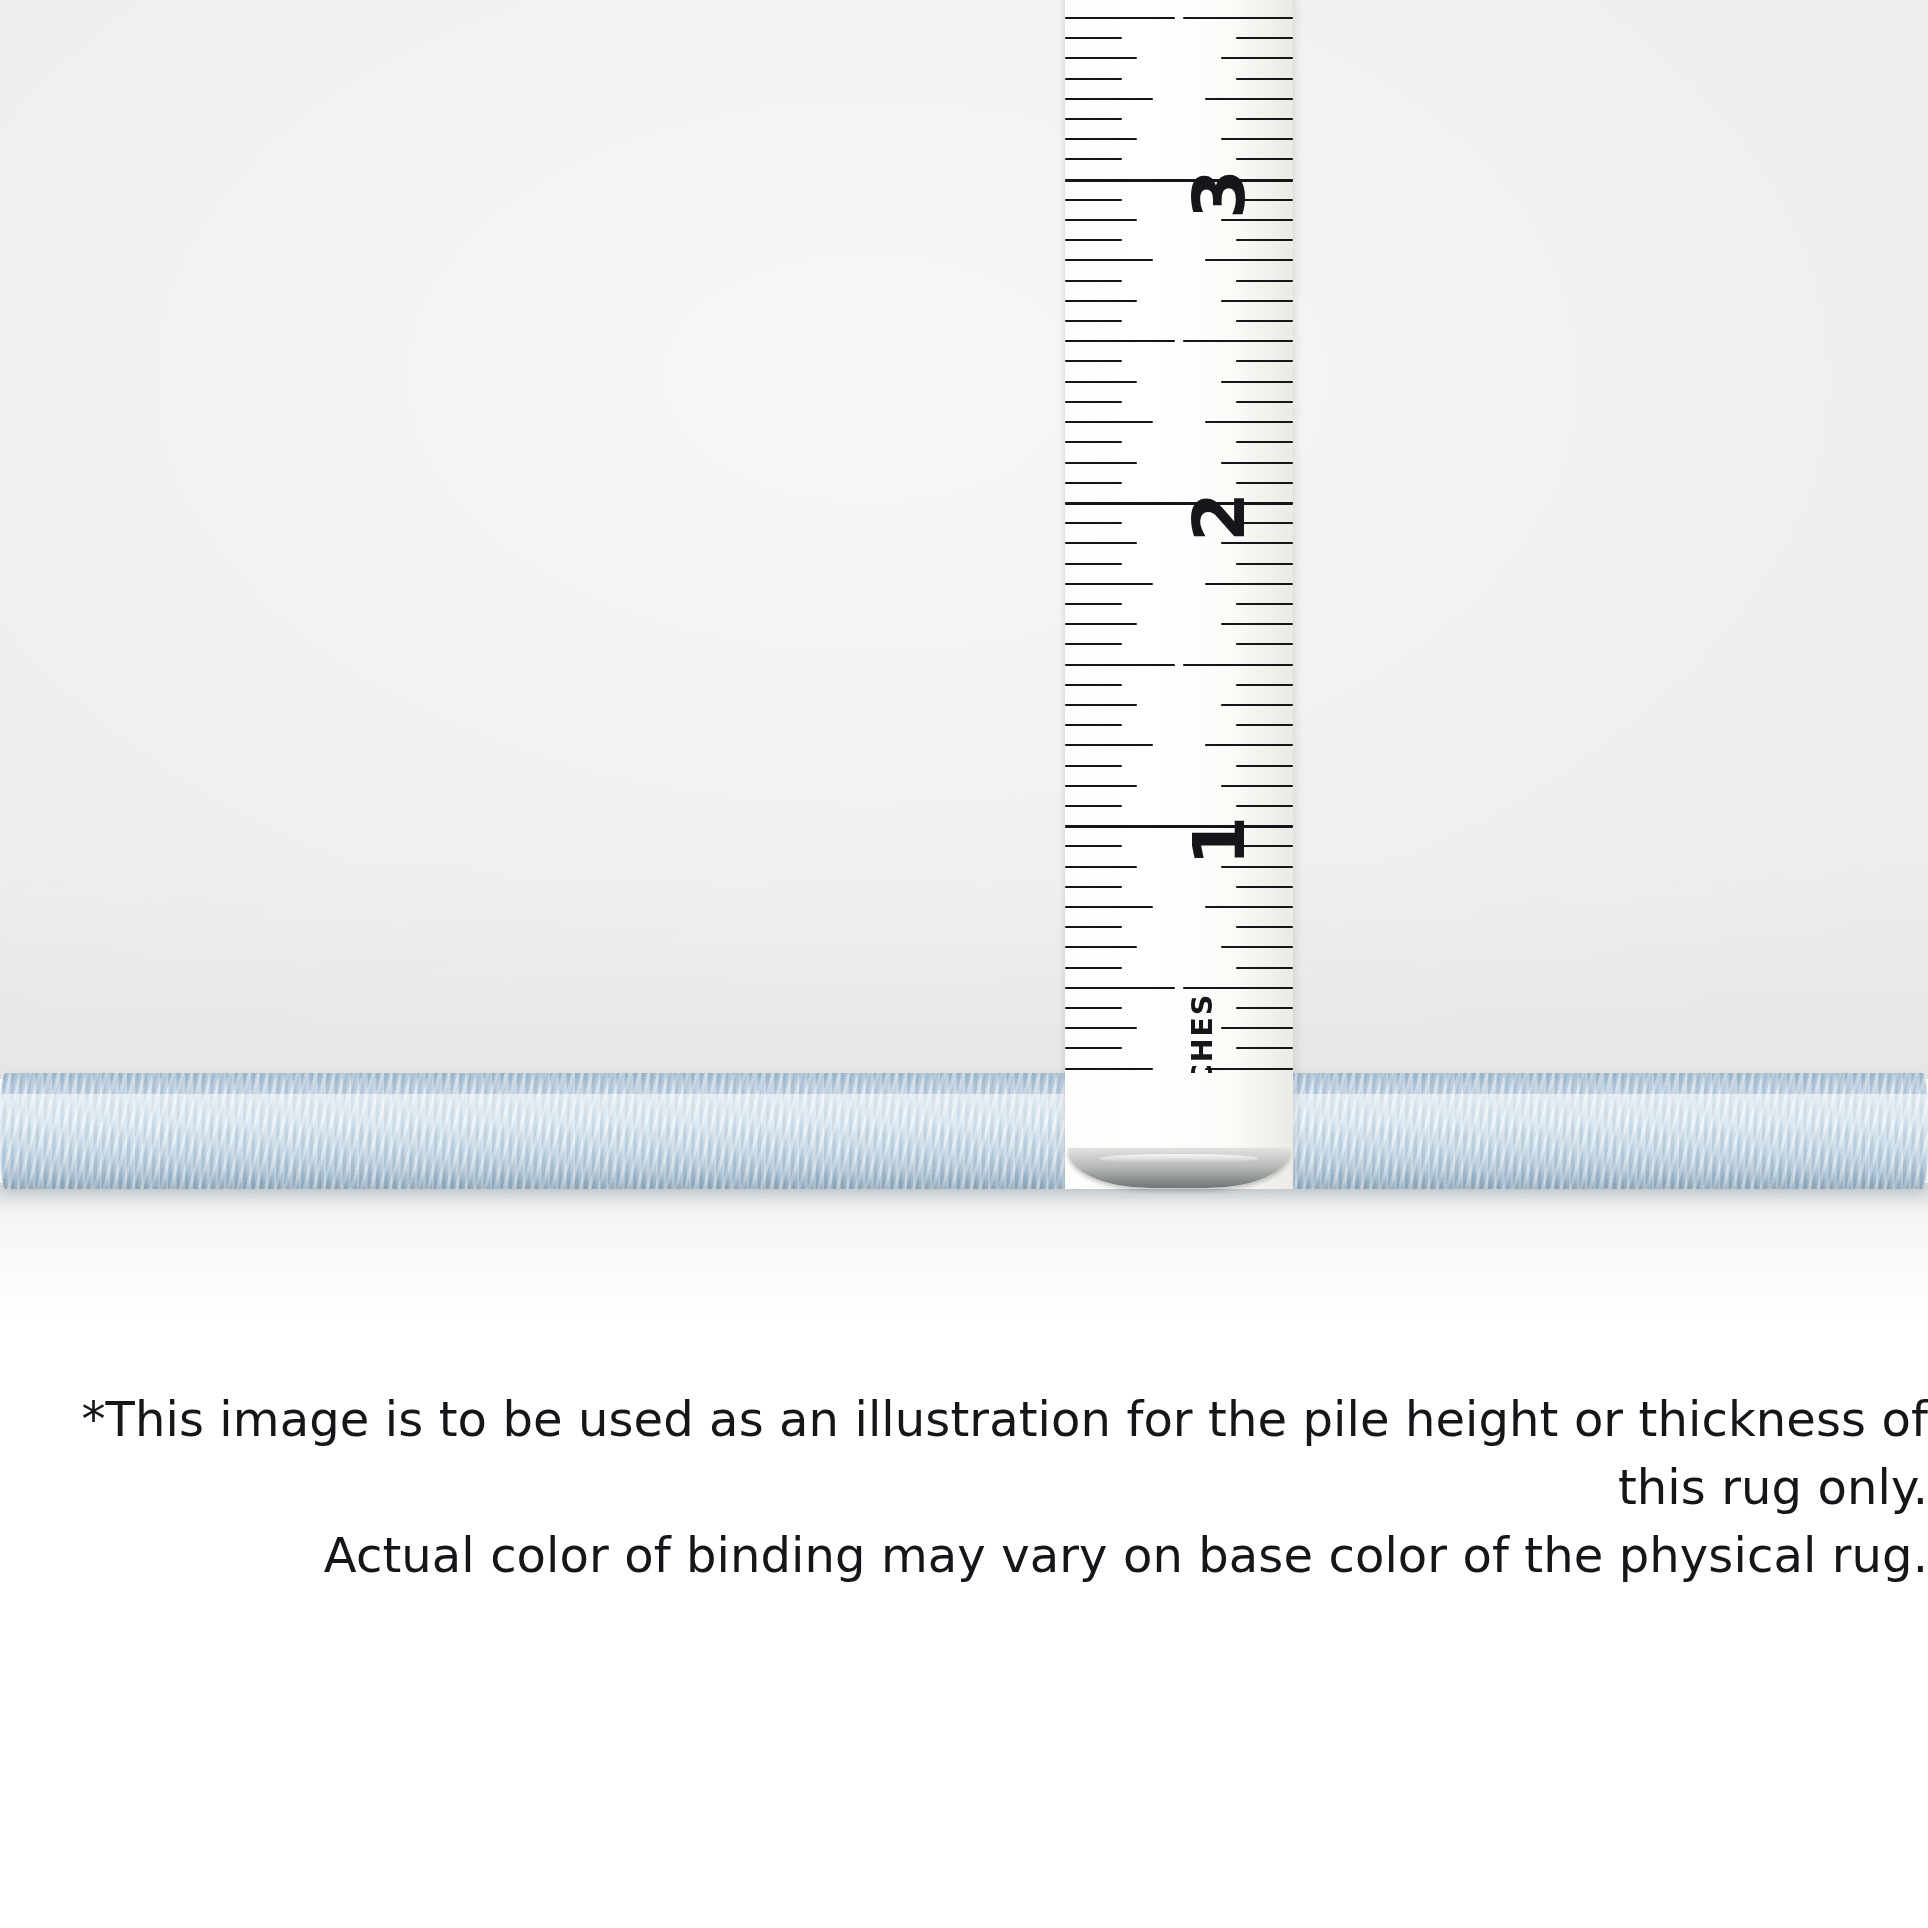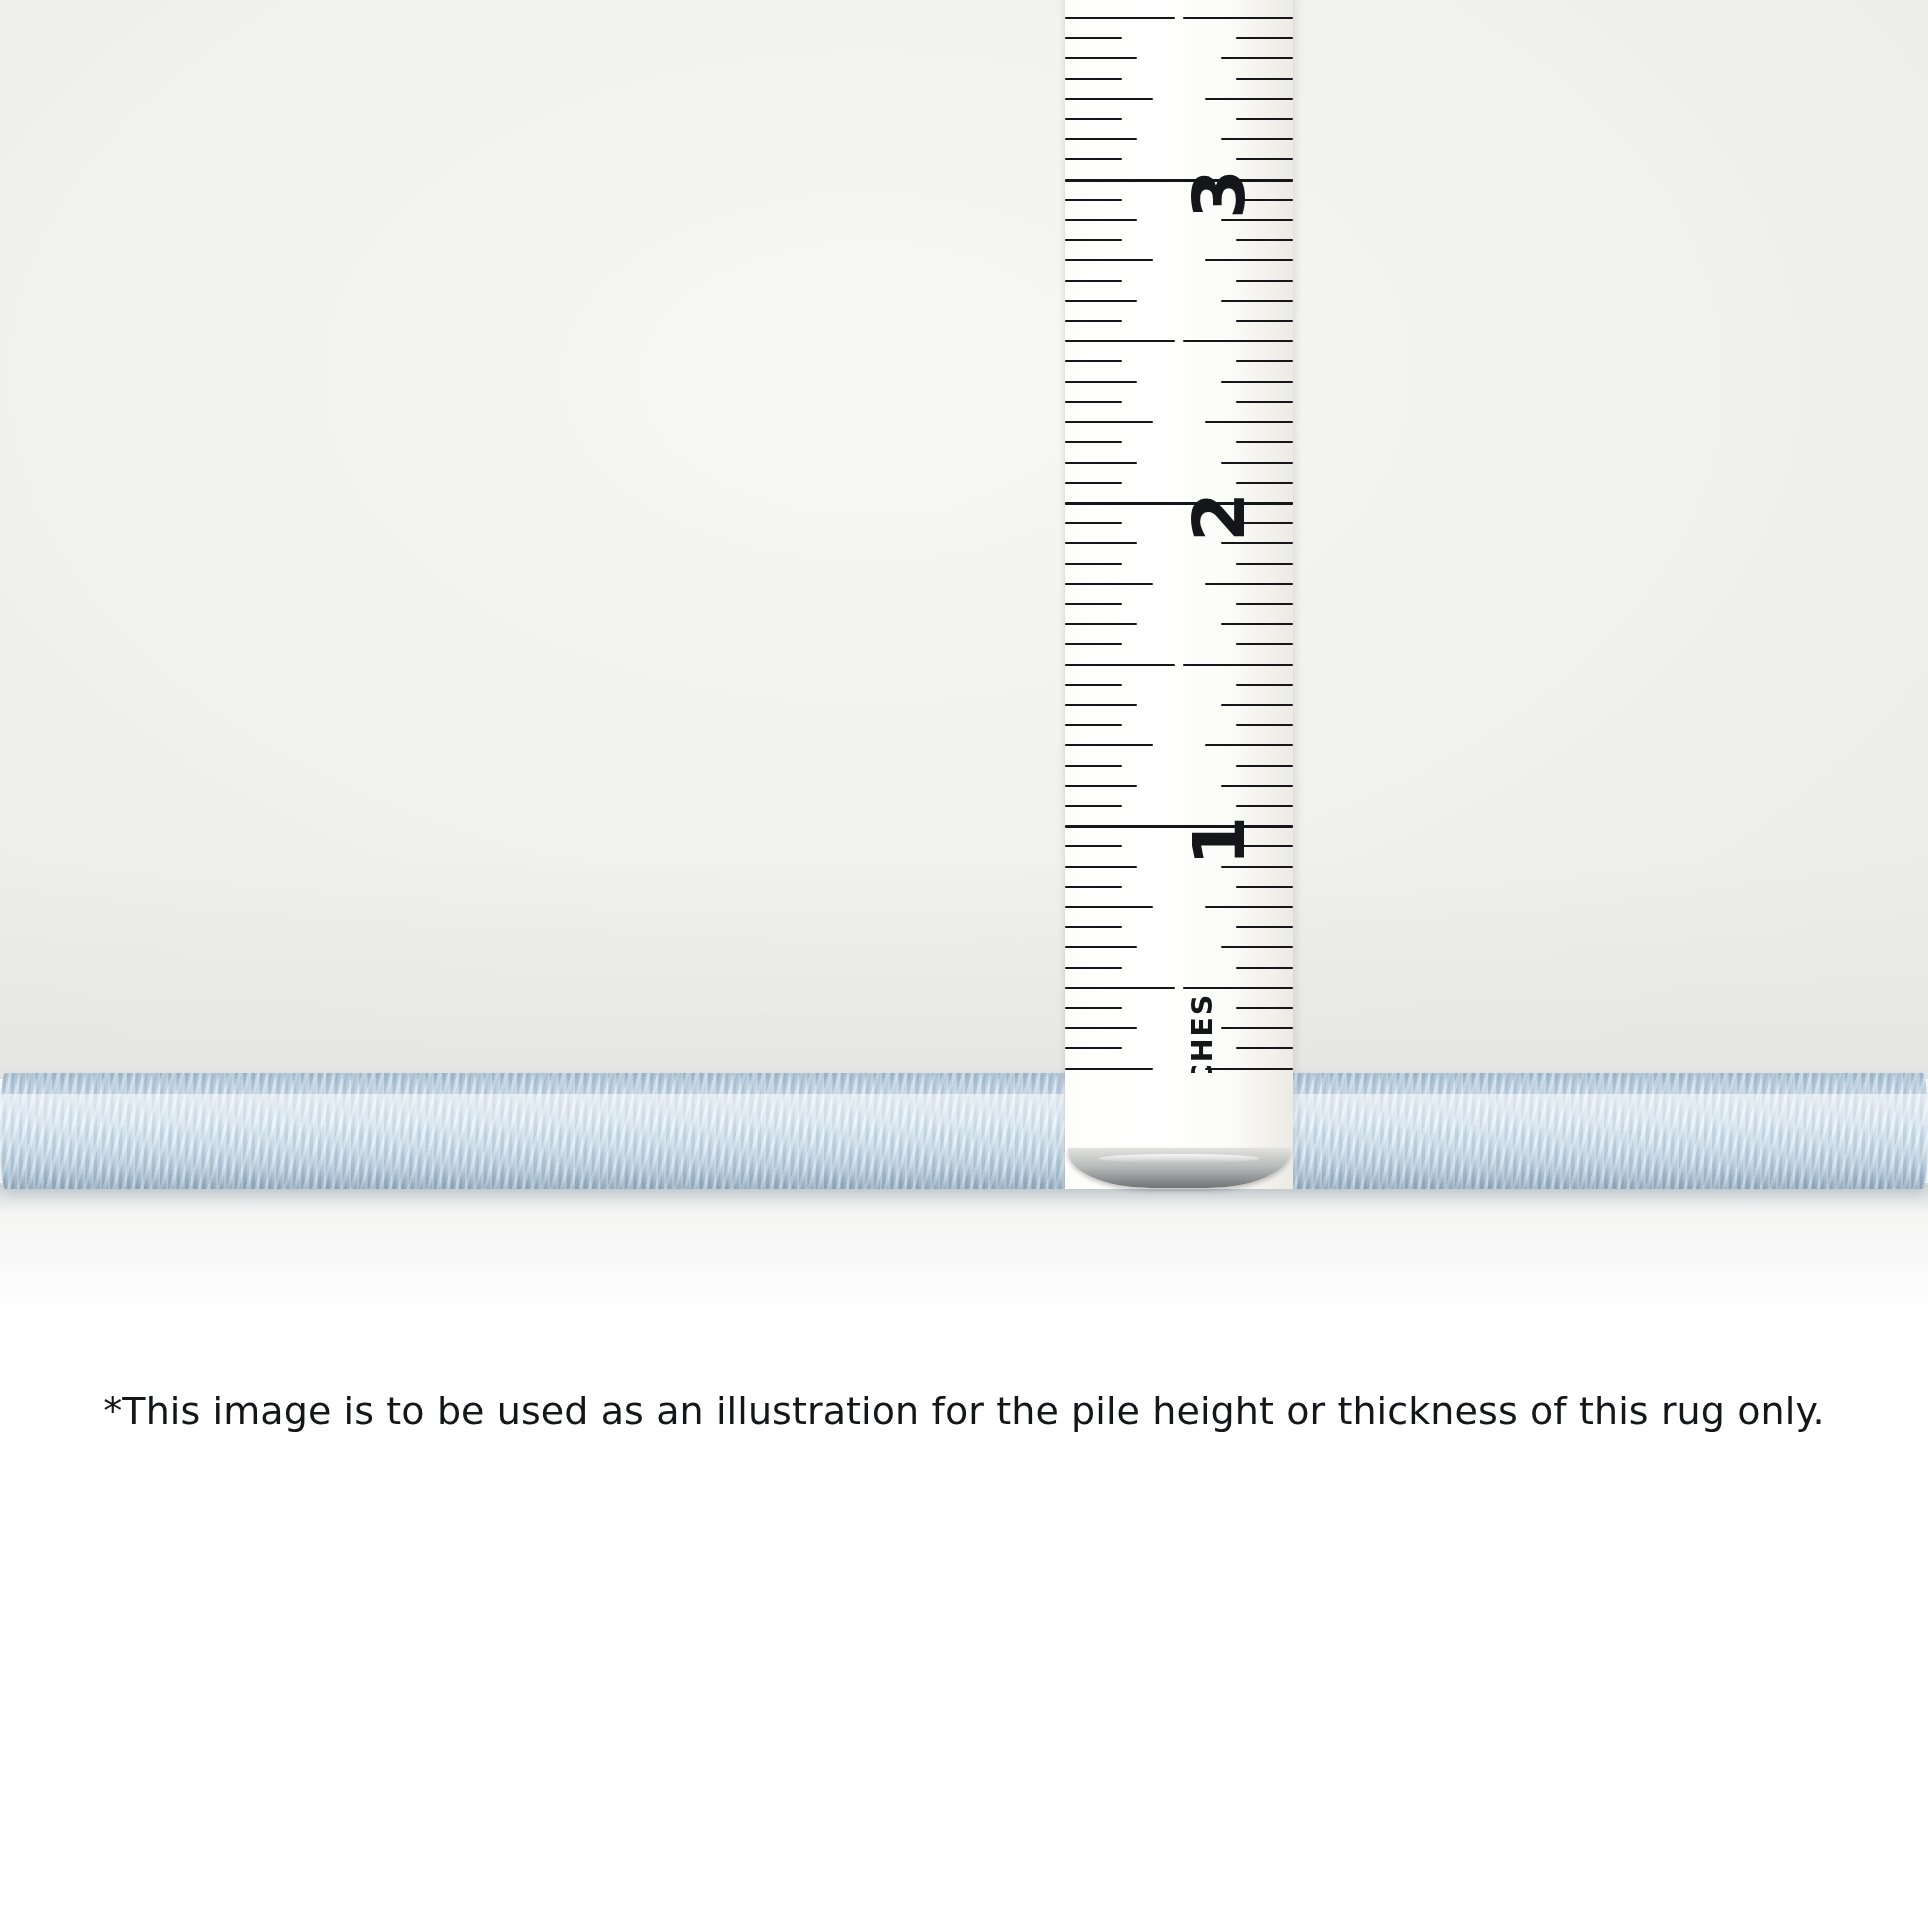--- a/index.html
+++ b/index.html
@@ -223,23 +223,23 @@
     height: 116px;
     background: linear-gradient(to right, #fdfdfb 0%, #ffffff 35%, #fbfbf8 72%, #eceae4 100%);
   }
 
   
   .caption {
     position: absolute;
     left: 0;
     top: 1385px;
     width: 1928px;
-    text-align: center;
+    text-align: right;
     font-family: "DejaVu Sans", sans-serif;
-    font-size: 38px;
+    font-size: 48px;
     line-height: 1.42;
     color: #15161a;
     letter-spacing: 0.1px;
   }
   .caption .line { display: block; }
 </style>
 </head>
 <body>
 
 <div id="scene">
@@ -384,16 +384,17 @@
     <div class="tape-over-rug"></div>
 
     <div class="tape-tip">
       <div class="hl"></div>
     </div>
 
   </div>
 
   <div class="caption">
     <span class="line">*This image is to be used as an illustration for the pile height or thickness of this rug only.</span>
+    <span class="line">Actual color of binding may vary on base color of the physical rug.</span>
   </div>
 
 </div>
 
 
 </body></html>

